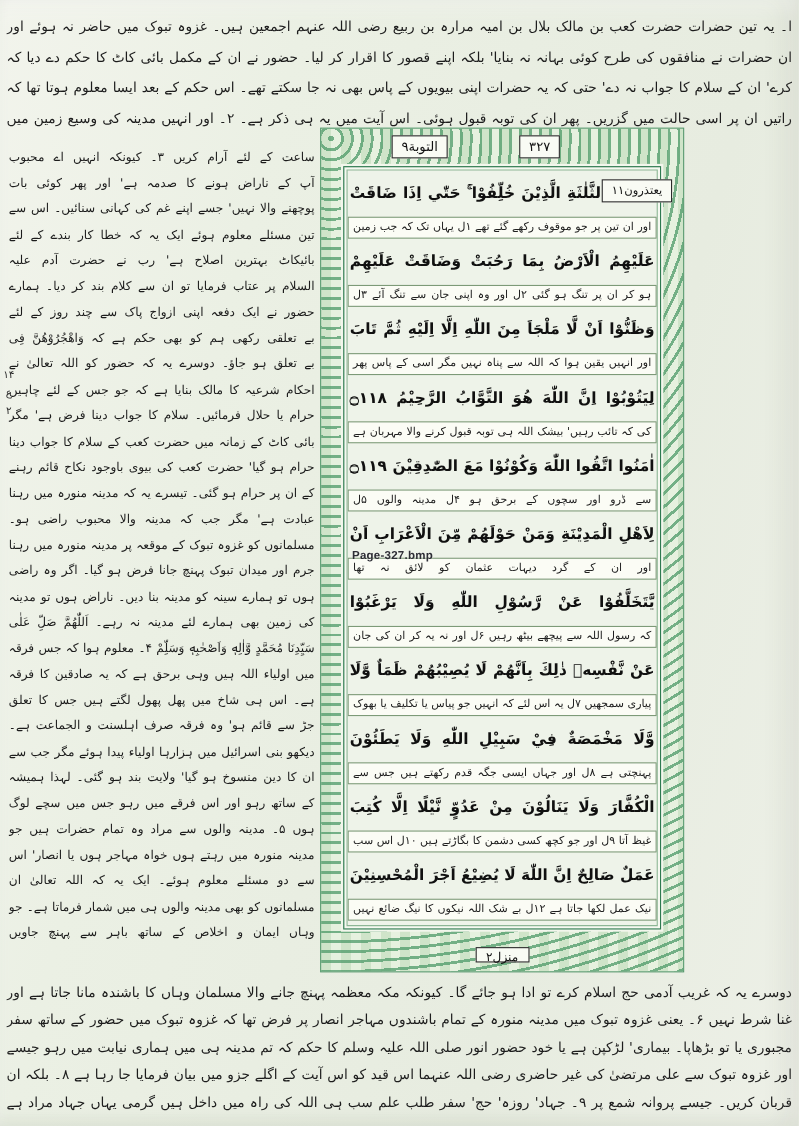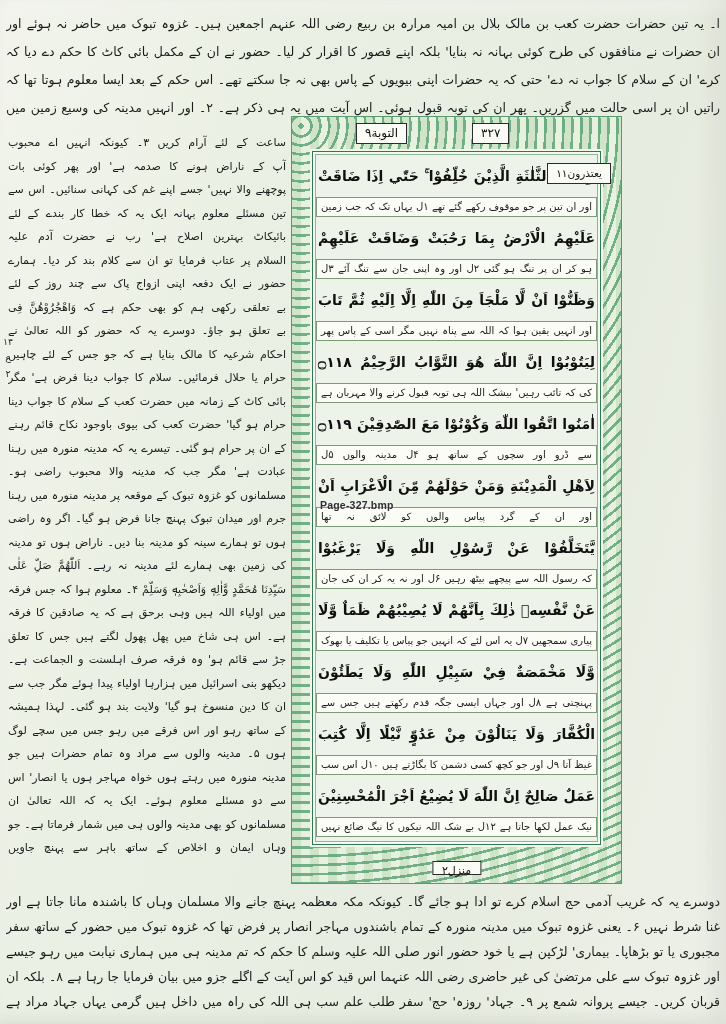--- a/index.html
+++ b/index.html
@@ -68,21 +68,21 @@
       <div class="note-line">ا۔ یہ تین حضرات حضرت کعب بن مالک بلال بن امیہ مرارہ بن ربیع رضی اللہ عنہم اجمعین ہیں۔ غزوہ تبوک میں حاضر نہ ہوئے اور حضور کے واپس تشریف لانے پر</div>
       <div class="note-line">ان حضرات نے منافقوں کی طرح کوئی بہانہ نہ بنایا' بلکہ اپنے قصور کا اقرار کر لیا۔ حضور نے ان کے مکمل بائی کاٹ کا حکم دے دیا کہ کوئی مسلمان ان سے کلام و سلام نہ</div>
       <div class="note-line">کرے' ان کے سلام کا جواب نہ دے' حتی کہ یہ حضرات اپنی بیویوں کے پاس بھی نہ جا سکتے تھے۔ اس حکم کے بعد ایسا معلوم ہوتا تھا کہ انہیں کوئی پہچانتا ہی نہیں پچاس</div>
       <div class="note-line">راتیں ان پر اسی حالت میں گزریں۔ پھر ان کی توبہ قبول ہوئی۔ اس آیت میں یہ ہی ذکر ہے۔ ۲۔ اور انہیں مدینہ کی وسیع زمین میں ایسی جگہ نہ ملی جہاں وہ ایک</div>
     </div>
 
   <div class="notes left-col">
       <div class="note-line">ساعت کے لئے آرام کریں ۳۔ کیونکہ انہیں اے محبوب</div>
       <div class="note-line">آپ کے ناراض ہونے کا صدمہ ہے' اور پھر کوئی بات</div>
       <div class="note-line">پوچھنے والا نہیں' جسے اپنے غم کی کہانی سنائیں۔ اس سے</div>
-      <div class="note-line">تین مسئلے معلوم بہانہ ایک یہ کہ خطا کار بندے کے لئے</div>
+      <div class="note-line">تین مسئلے معلوم ہوئے ایک یہ کہ خطا کار بندے کے لئے</div>
       <div class="note-line">بائیکاٹ بہترین اصلاح ہے' رب نے حضرت آدم علیہ</div>
       <div class="note-line">السلام پر عتاب فرمایا تو ان سے کلام بند کر دیا۔ ہمارے</div>
       <div class="note-line">حضور نے ایک دفعہ اپنی ازواج پاک سے چند روز کے لئے</div>
       <div class="note-line">بے تعلقی رکھی ہم کو بھی حکم ہے کہ وَاهْجُرُوْهُنَّ فِی</div>
       <div class="note-line">بے تعلق ہو جاؤ۔ دوسرے یہ کہ حضور کو اللہ تعالیٰ نے</div>
       <div class="note-line">احکام شرعیہ کا مالک بنایا ہے کہ جو جس کے لئے چاہیں</div>
       <div class="note-line">حرام یا حلال فرمائیں۔ سلام کا جواب دینا فرض ہے' مگر</div>
       <div class="note-line">بائی کاٹ کے زمانہ میں حضرت کعب کے سلام کا جواب دینا</div>
       <div class="note-line">حرام ہو گیا' حضرت کعب کی بیوی باوجود نکاح قائم رہنے</div>
       <div class="note-line">کے ان پر حرام ہو گئی۔ تیسرے یہ کہ مدینہ منورہ میں رہنا</div>
@@ -119,23 +119,23 @@
     <div class="frame-inner">
         <div class="qline arabic">وَعَلَي الثَّلٰثَةِ الَّذِيْنَ خُلِّفُوْا ۚ حَتّٰي اِذَا ضَاقَتْ</div>
         <div class="qline gloss">اور ان تین پر جو موقوف رکھے گئے تھے ۱ل یہاں تک کہ جب زمین اتنی وسیع</div>
         <div class="qline arabic">عَلَيْهِمُ الْاَرْضُ بِمَا رَحُبَتْ وَضَاقَتْ عَلَيْهِمْ اَنْفُسُهُمْ</div>
         <div class="qline gloss">ہو کر ان پر تنگ ہو گئی ۲ل اور وہ اپنی جان سے تنگ آئے ۳ل</div>
         <div class="qline arabic">وَظَنُّوْا اَنْ لَّا مَلْجَاَ مِنَ اللّٰهِ اِلَّا اِلَيْهِ ثُمَّ تَابَ عَلَيْهِمْ</div>
         <div class="qline gloss">اور انہیں یقین ہوا کہ اللہ سے پناہ نہیں مگر اسی کے پاس پھر ان کی توبہ قبول</div>
         <div class="qline arabic">لِيَتُوْبُوْا اِنَّ اللّٰهَ هُوَ التَّوَّابُ الرَّحِيْمُ ۝۱۱۸ يٰاَيُّهَا الَّذِيْنَ</div>
         <div class="qline gloss">کی کہ تائب رہیں' بیشک اللہ ہی توبہ قبول کرنے والا مہربان ہے اے ایمان والو اللہ</div>
         <div class="qline arabic">اٰمَنُوا اتَّقُوا اللّٰهَ وَكُوْنُوْا مَعَ الصّٰدِقِيْنَ ۝۱۱۹ مَا كَانَ</div>
-        <div class="qline gloss">سے ڈرو اور سچوں کے ساتھ ہو ۴ل مدینہ والوں ۵ل</div>
+        <div class="qline gloss">سے ڈرو اور سچوں کے برحق ہو ۴ل مدینہ والوں ۵ل</div>
         <div class="qline arabic">لِاَهْلِ الْمَدِيْنَةِ وَمَنْ حَوْلَهُمْ مِّنَ الْاَعْرَابِ اَنْ</div>
-        <div class="qline gloss">اور ان کے گرد پیاس والوں کو لائق نہ تھا</div>
+        <div class="qline gloss">اور ان کے گرد دیہات عثمان کو لائق نہ تھا</div>
         <div class="qline arabic">يَّتَخَلَّفُوْا عَنْ رَّسُوْلِ اللّٰهِ وَلَا يَرْغَبُوْا بِاَنْفُسِهِمْ</div>
         <div class="qline gloss">کہ رسول اللہ سے پیچھے بیٹھ رہیں ۶ل اور نہ یہ کر ان کی جان سے اپنی جان</div>
         <div class="qline arabic">عَنْ نَّفْسِهٖ ذٰلِكَ بِاَنَّهُمْ لَا يُصِيْبُهُمْ ظَمَاٌ وَّلَا نَصَبٌ</div>
         <div class="qline gloss">پیاری سمجھیں ۷ل یہ اس لئے کہ انہیں جو پیاس یا تکلیف یا بھوک اللہ کی راہ میں</div>
         <div class="qline arabic">وَّلَا مَخْمَصَةٌ فِيْ سَبِيْلِ اللّٰهِ وَلَا يَطَئُوْنَ مَوْطِئًا يَّغِيْظُ</div>
         <div class="qline gloss">پہنچتی ہے ۸ل اور جہاں ایسی جگہ قدم رکھتے ہیں جس سے کافروں کو</div>
         <div class="qline arabic">الْكُفَّارَ وَلَا يَنَالُوْنَ مِنْ عَدُوٍّ نَّيْلًا اِلَّا كُتِبَ لَهُمْ بِهٖ</div>
         <div class="qline gloss">غیظ آتا ۹ل اور جو کچھ کسی دشمن کا بگاڑتے ہیں ۱۰ل اس سب کے بدلے ان کے لئے</div>
         <div class="qline arabic">عَمَلٌ صَالِحٌ اِنَّ اللّٰهَ لَا يُضِيْعُ اَجْرَ الْمُحْسِنِيْنَ ۝۱۲۰</div>
         <div class="qline gloss">نیک عمل لکھا جاتا ہے ۱۲ل بے شک اللہ نیکوں کا نیگ ضائع نہیں کرتا ۱۳ل</div>

